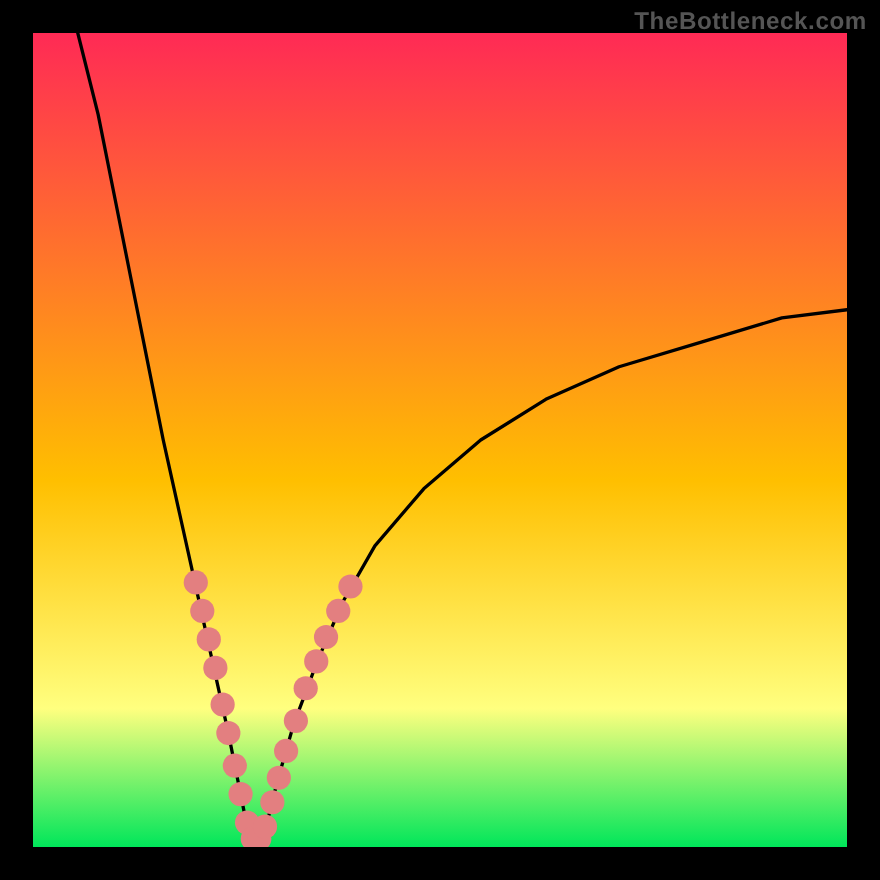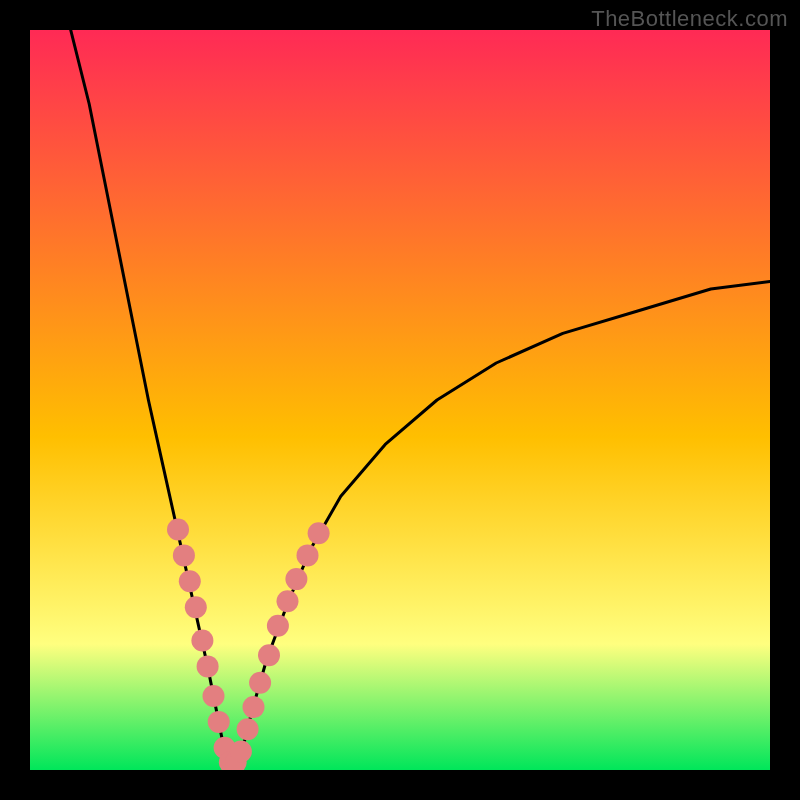--- a/index.html
+++ b/index.html
@@ -8,20 +8,21 @@
     width: 800px;
     height: 800px;
     background: #000000;
     overflow: hidden;
   }
   .canvas {
     position: relative;
     width: 800px;
     height: 800px;
     background: #000000;
+    font-weight: bold;
   }
   .watermark {
     position: absolute;
     top: 6px;
     right: 12px;
     font-family: Arial, Helvetica, sans-serif;
     font-size: 22px;
     color: #555555;
     letter-spacing: 0.5px;
     z-index: 10;

